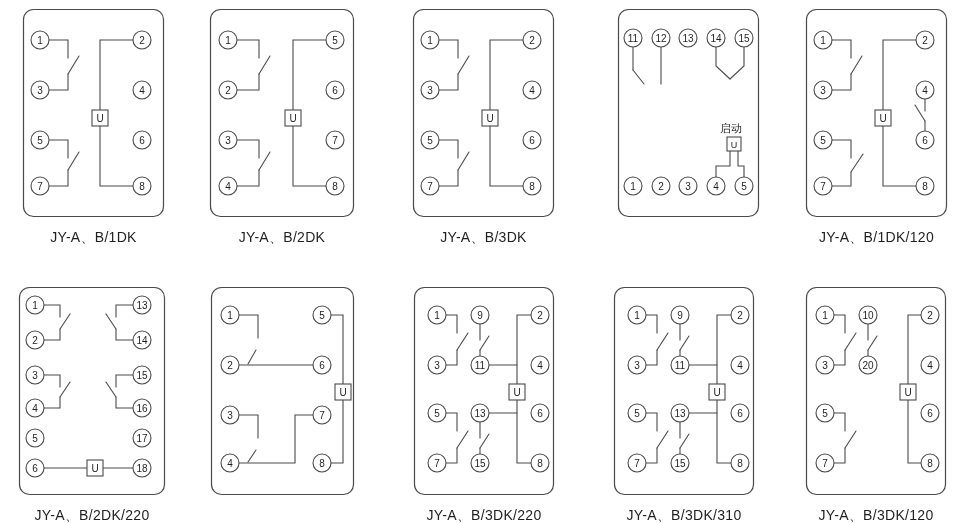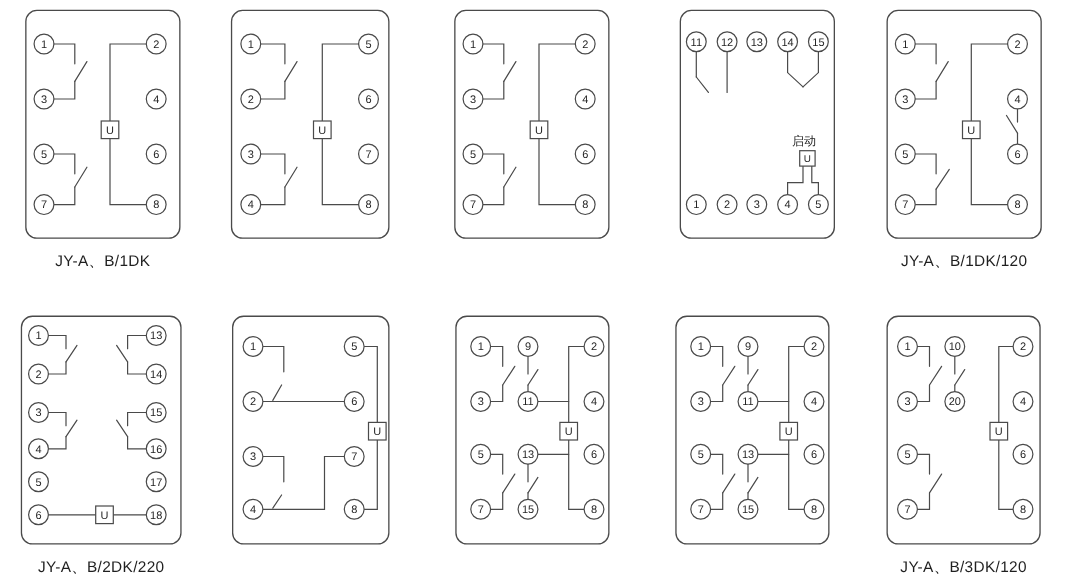--- a/index.html
+++ b/index.html
@@ -82,20 +82,21 @@
           <circle cx="126" cy="32" r="9" fill="#ffffff" stroke="#4a4a4a" stroke-width="1.1"></circle>
           <text x="126" y="35.5" text-anchor="middle" font-size="10" fill="#1f1f1f">5</text>
           <circle cx="126" cy="82" r="9" fill="#ffffff" stroke="#4a4a4a" stroke-width="1.1"></circle>
           <text x="126" y="85.5" text-anchor="middle" font-size="10" fill="#1f1f1f">6</text>
           <circle cx="126" cy="132" r="9" fill="#ffffff" stroke="#4a4a4a" stroke-width="1.1"></circle>
           <text x="126" y="135.5" text-anchor="middle" font-size="10" fill="#1f1f1f">7</text>
           <circle cx="126" cy="178" r="9" fill="#ffffff" stroke="#4a4a4a" stroke-width="1.1"></circle>
           <text x="126" y="181.5" text-anchor="middle" font-size="10" fill="#1f1f1f">8</text>
         </svg>
       </div>
+    <figcaption>JY-A、B/2DK</figcaption>
   </figure>
 
   <figure class="diag" style="left: 412px; top: 8px; width: 143px; height: 210px;">
     <div class="canvas">
         <svg width="143" height="210">
           <rect x="1.5" y="1.5" width="140" height="207" rx="10" ry="10" fill="#ffffff" stroke="#4a4a4a" stroke-width="1.2"></rect>
           <path d="M27 32 H46 V50" fill="none" stroke="#4a4a4a" stroke-width="1.1" stroke-linecap="round"></path>
           <path d="M27 82 H46 V66" fill="none" stroke="#4a4a4a" stroke-width="1.1" stroke-linecap="round"></path>
           <path d="M46 66 L57 48" fill="none" stroke="#4a4a4a" stroke-width="1.1" stroke-linecap="round"></path>
           <path d="M27 132 H46 V150" fill="none" stroke="#4a4a4a" stroke-width="1.1" stroke-linecap="round"></path>
@@ -116,20 +117,21 @@
           <circle cx="120" cy="32" r="9" fill="#ffffff" stroke="#4a4a4a" stroke-width="1.1"></circle>
           <text x="120" y="35.5" text-anchor="middle" font-size="10" fill="#1f1f1f">2</text>
           <circle cx="120" cy="82" r="9" fill="#ffffff" stroke="#4a4a4a" stroke-width="1.1"></circle>
           <text x="120" y="85.5" text-anchor="middle" font-size="10" fill="#1f1f1f">4</text>
           <circle cx="120" cy="132" r="9" fill="#ffffff" stroke="#4a4a4a" stroke-width="1.1"></circle>
           <text x="120" y="135.5" text-anchor="middle" font-size="10" fill="#1f1f1f">6</text>
           <circle cx="120" cy="178" r="9" fill="#ffffff" stroke="#4a4a4a" stroke-width="1.1"></circle>
           <text x="120" y="181.5" text-anchor="middle" font-size="10" fill="#1f1f1f">8</text>
         </svg>
       </div>
+    <figcaption>JY-A、B/3DK</figcaption>
   </figure>
 
   <figure class="diag" style="left: 617px; top: 8px; width: 143px; height: 210px;">
     <div class="canvas">
         <svg width="143" height="210">
           <rect x="1.5" y="1.5" width="140" height="207" rx="10" ry="10" fill="#ffffff" stroke="#4a4a4a" stroke-width="1.2"></rect>
           <path d="M16 39 V62" fill="none" stroke="#4a4a4a" stroke-width="1.1" stroke-linecap="round"></path>
           <path d="M16 62 L27 76" fill="none" stroke="#4a4a4a" stroke-width="1.1" stroke-linecap="round"></path>
           <path d="M44 39 V76" fill="none" stroke="#4a4a4a" stroke-width="1.1" stroke-linecap="round"></path>
           <path d="M99 39 V58 L113 71" fill="none" stroke="#4a4a4a" stroke-width="1.1" stroke-linecap="round"></path>
@@ -325,20 +327,21 @@
           <circle cx="127" cy="29" r="9" fill="#ffffff" stroke="#4a4a4a" stroke-width="1.1"></circle>
           <text x="127" y="32.5" text-anchor="middle" font-size="10" fill="#1f1f1f">2</text>
           <circle cx="127" cy="79" r="9" fill="#ffffff" stroke="#4a4a4a" stroke-width="1.1"></circle>
           <text x="127" y="82.5" text-anchor="middle" font-size="10" fill="#1f1f1f">4</text>
           <circle cx="127" cy="127" r="9" fill="#ffffff" stroke="#4a4a4a" stroke-width="1.1"></circle>
           <text x="127" y="130.5" text-anchor="middle" font-size="10" fill="#1f1f1f">6</text>
           <circle cx="127" cy="177" r="9" fill="#ffffff" stroke="#4a4a4a" stroke-width="1.1"></circle>
           <text x="127" y="180.5" text-anchor="middle" font-size="10" fill="#1f1f1f">8</text>
         </svg>
       </div>
+    <figcaption>JY-A、B/3DK/220</figcaption>
   </figure>
 
   <figure class="diag" style="left: 613px; top: 286px; width: 142px; height: 210px;">
     <div class="canvas">
         <svg width="142" height="210">
           <rect x="1.5" y="1.5" width="139" height="207" rx="10" ry="10" fill="#ffffff" stroke="#4a4a4a" stroke-width="1.2"></rect>
           <path d="M33 29 H44 V47" fill="none" stroke="#4a4a4a" stroke-width="1.1" stroke-linecap="round"></path>
           <path d="M33 79 H44 V64" fill="none" stroke="#4a4a4a" stroke-width="1.1" stroke-linecap="round"></path>
           <path d="M44 64 L55 47" fill="none" stroke="#4a4a4a" stroke-width="1.1" stroke-linecap="round"></path>
           <path d="M67 38 V54" fill="none" stroke="#4a4a4a" stroke-width="1.1" stroke-linecap="round"></path>
@@ -375,20 +378,21 @@
           <circle cx="127" cy="29" r="9" fill="#ffffff" stroke="#4a4a4a" stroke-width="1.1"></circle>
           <text x="127" y="32.5" text-anchor="middle" font-size="10" fill="#1f1f1f">2</text>
           <circle cx="127" cy="79" r="9" fill="#ffffff" stroke="#4a4a4a" stroke-width="1.1"></circle>
           <text x="127" y="82.5" text-anchor="middle" font-size="10" fill="#1f1f1f">4</text>
           <circle cx="127" cy="127" r="9" fill="#ffffff" stroke="#4a4a4a" stroke-width="1.1"></circle>
           <text x="127" y="130.5" text-anchor="middle" font-size="10" fill="#1f1f1f">6</text>
           <circle cx="127" cy="177" r="9" fill="#ffffff" stroke="#4a4a4a" stroke-width="1.1"></circle>
           <text x="127" y="180.5" text-anchor="middle" font-size="10" fill="#1f1f1f">8</text>
         </svg>
       </div>
+    <figcaption>JY-A、B/3DK/310</figcaption>
   </figure>
 
   <figure class="diag" style="left: 805px; top: 286px; width: 142px; height: 210px;">
     <div class="canvas">
         <svg width="142" height="210">
           <rect x="1.5" y="1.5" width="139" height="207" rx="10" ry="10" fill="#ffffff" stroke="#4a4a4a" stroke-width="1.2"></rect>
           <path d="M29 29 H40 V47" fill="none" stroke="#4a4a4a" stroke-width="1.1" stroke-linecap="round"></path>
           <path d="M29 79 H40 V64" fill="none" stroke="#4a4a4a" stroke-width="1.1" stroke-linecap="round"></path>
           <path d="M40 64 L51 47" fill="none" stroke="#4a4a4a" stroke-width="1.1" stroke-linecap="round"></path>
           <path d="M63 38 V54" fill="none" stroke="#4a4a4a" stroke-width="1.1" stroke-linecap="round"></path>

